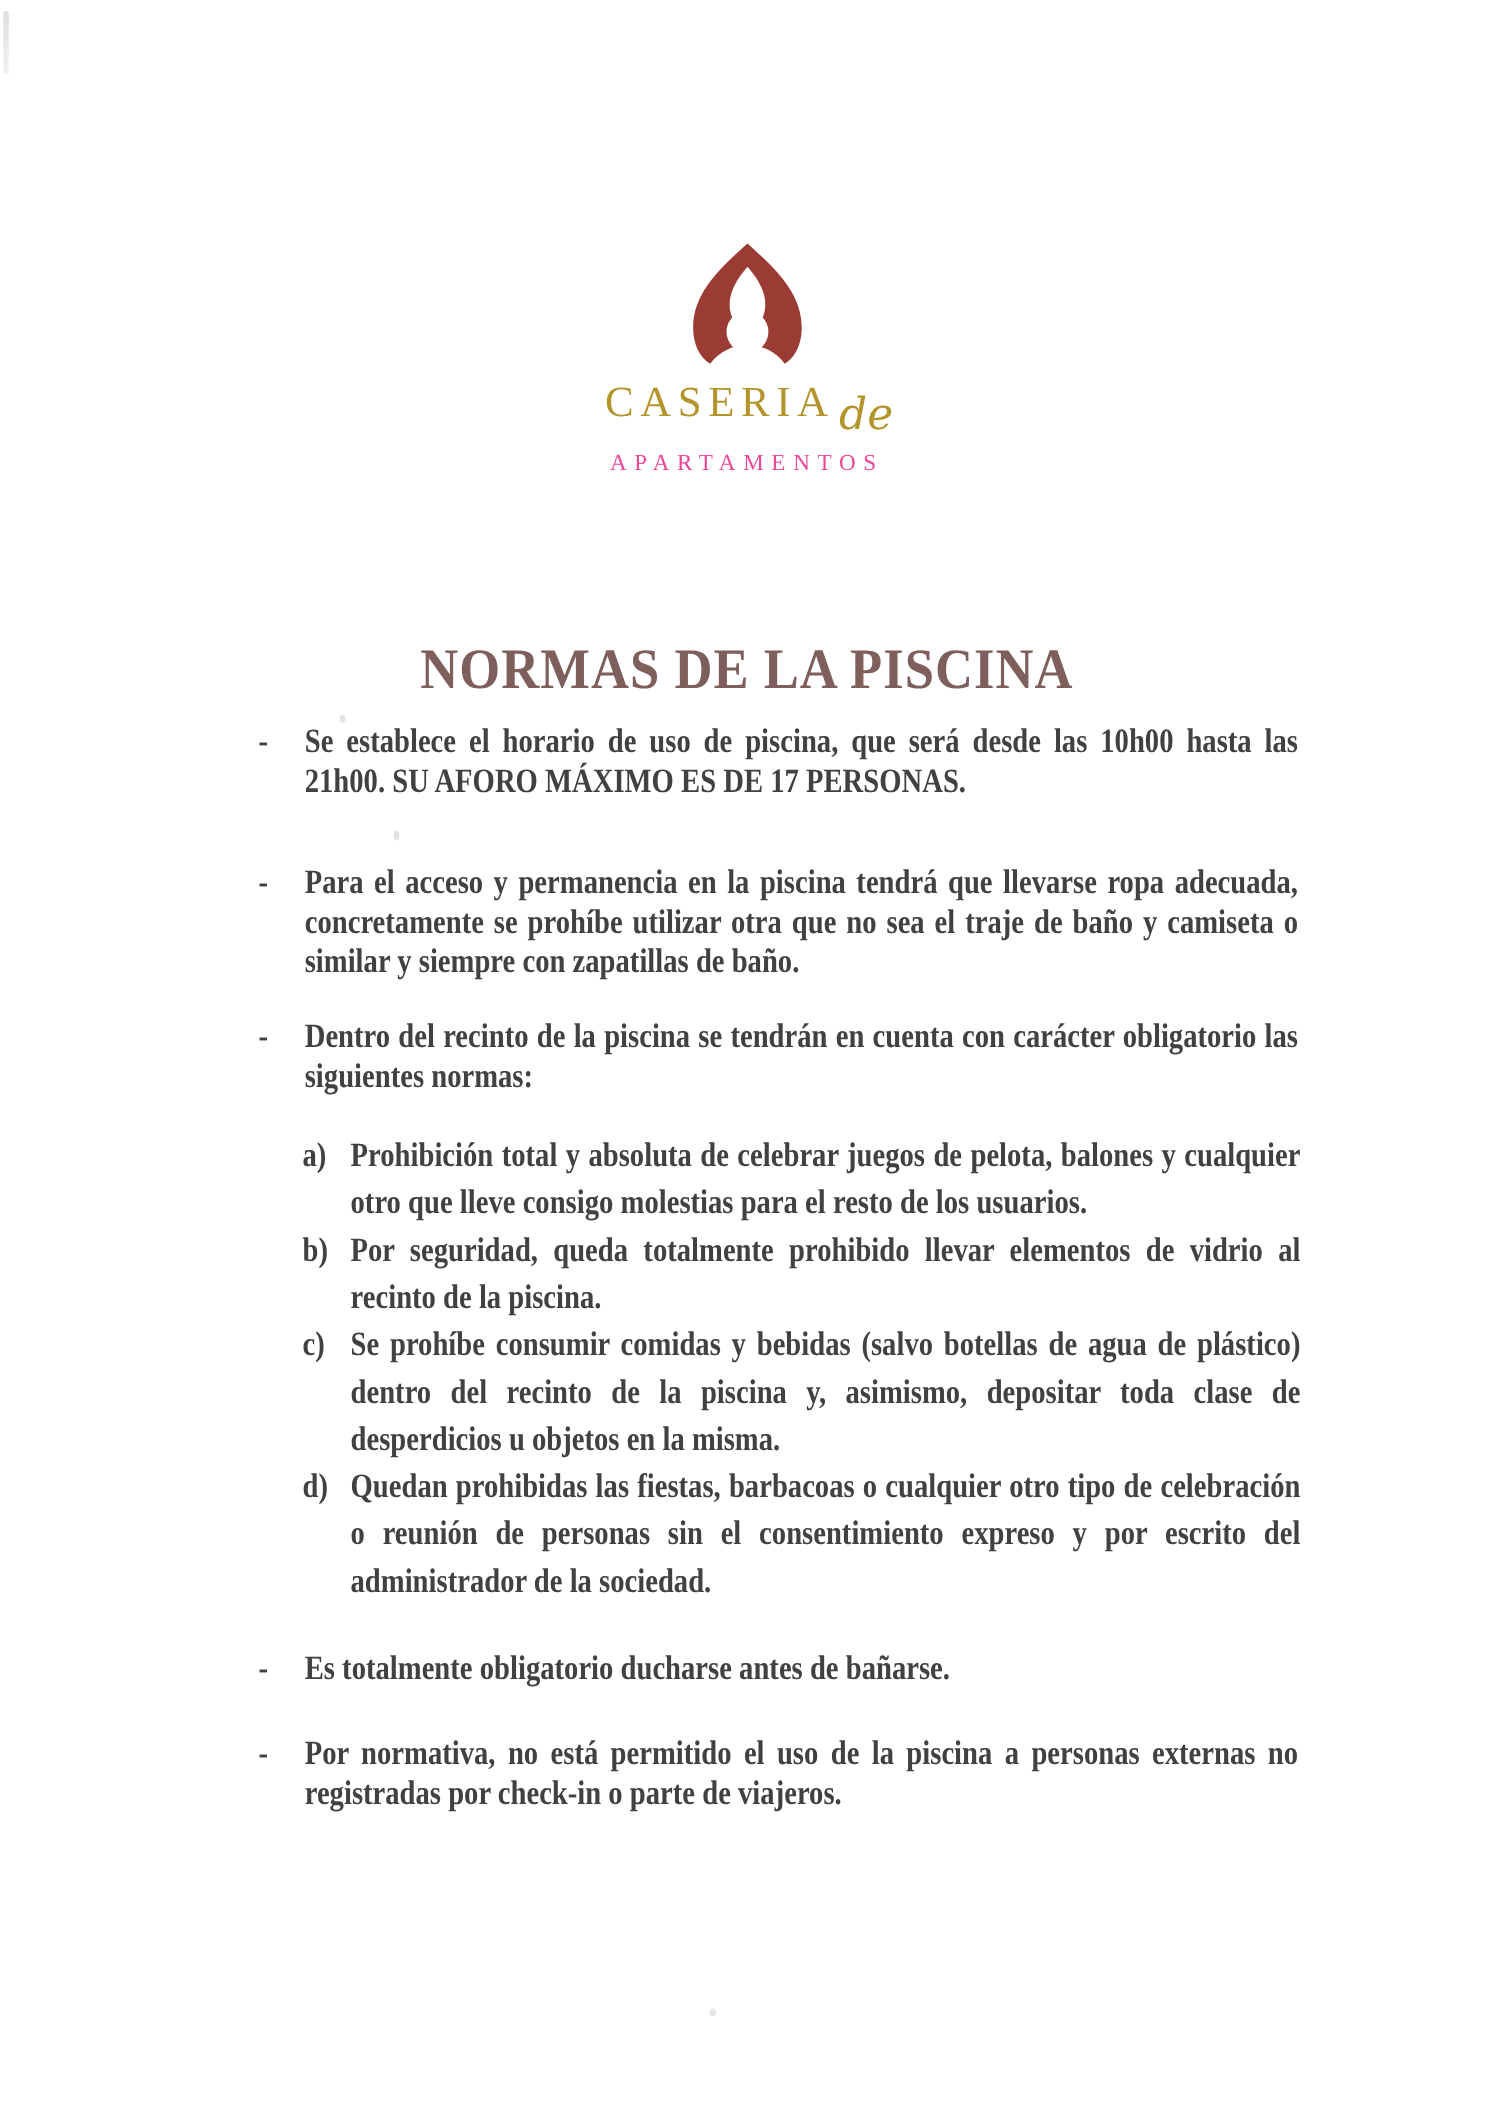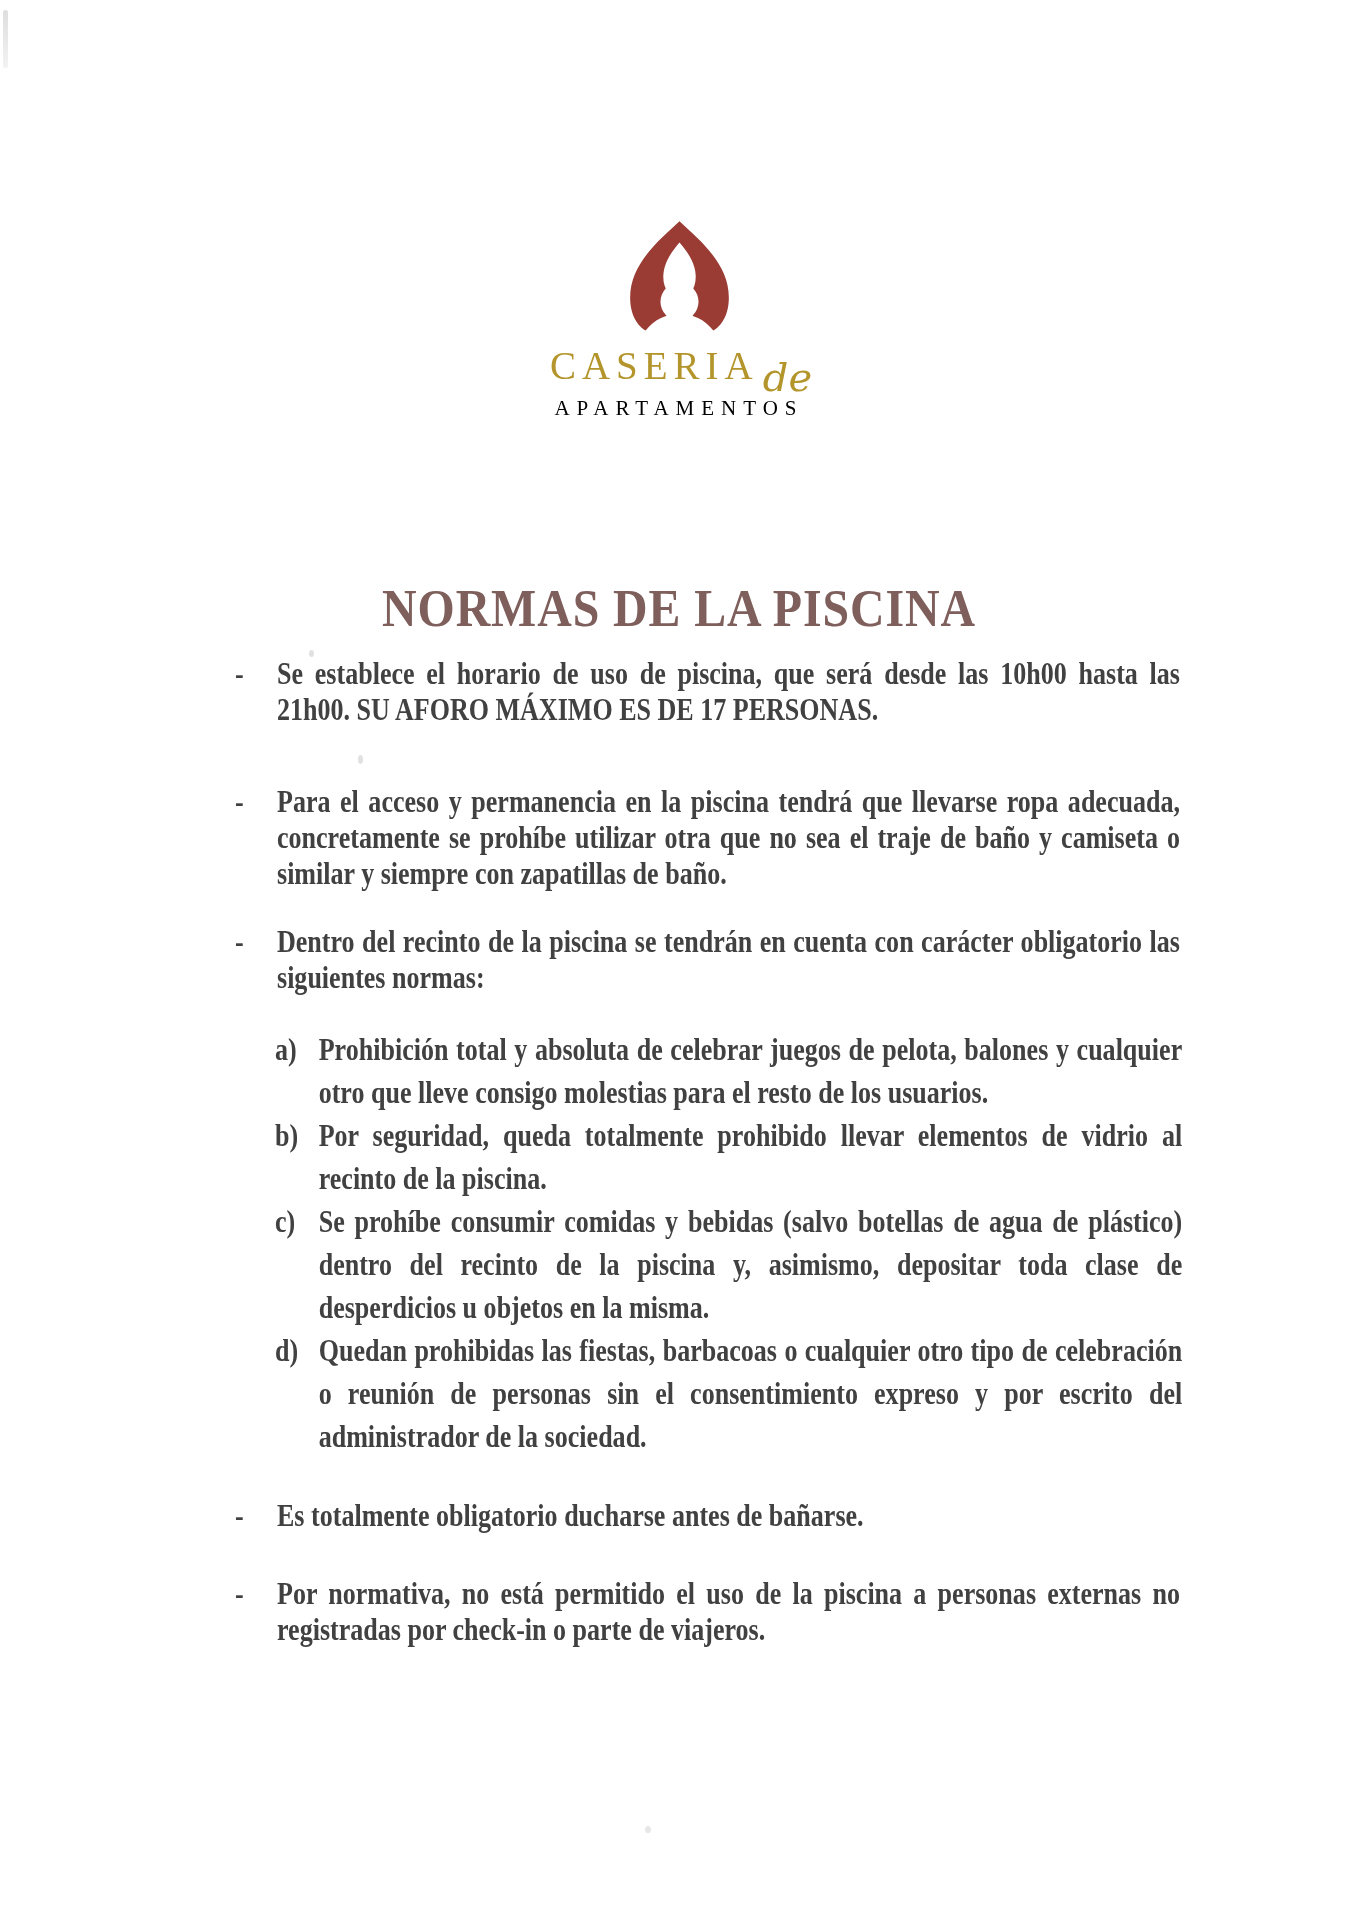--- a/index.html
+++ b/index.html
@@ -36,25 +36,25 @@
   .brand-line1{margin-top:2px;}
   .brand-de{
     font-family:"DejaVu Serif", serif;
     font-style:italic;
     font-size:40px;
     letter-spacing:0;
     text-transform:none;
     position:relative;top:12px;left:4px;
   }
   .brand-subtitle{
-    color:#000000;
+    color:#ec4899;
     font-size:21px;
     letter-spacing:7px;
     line-height:30px;
-    margin-top:2px;
+    margin-top:14px;
     text-transform:uppercase;
   }
 
   
   .doc-title{
     position:absolute;top:542px;left:0;width:100%;
     text-align:center;
     color:#7e5f5b;
     font-size:52px;
     line-height:64px;

